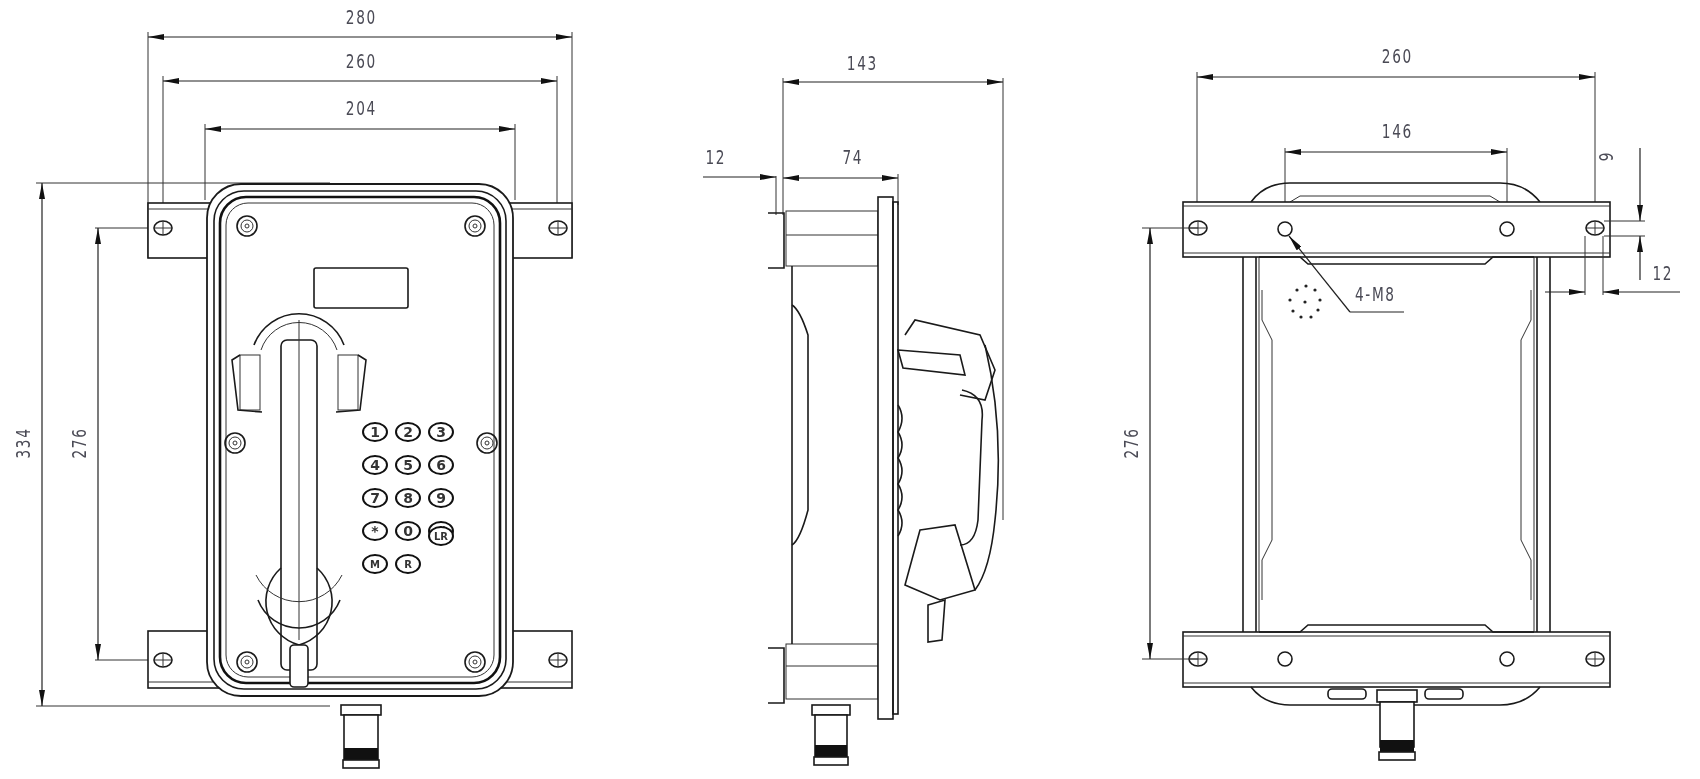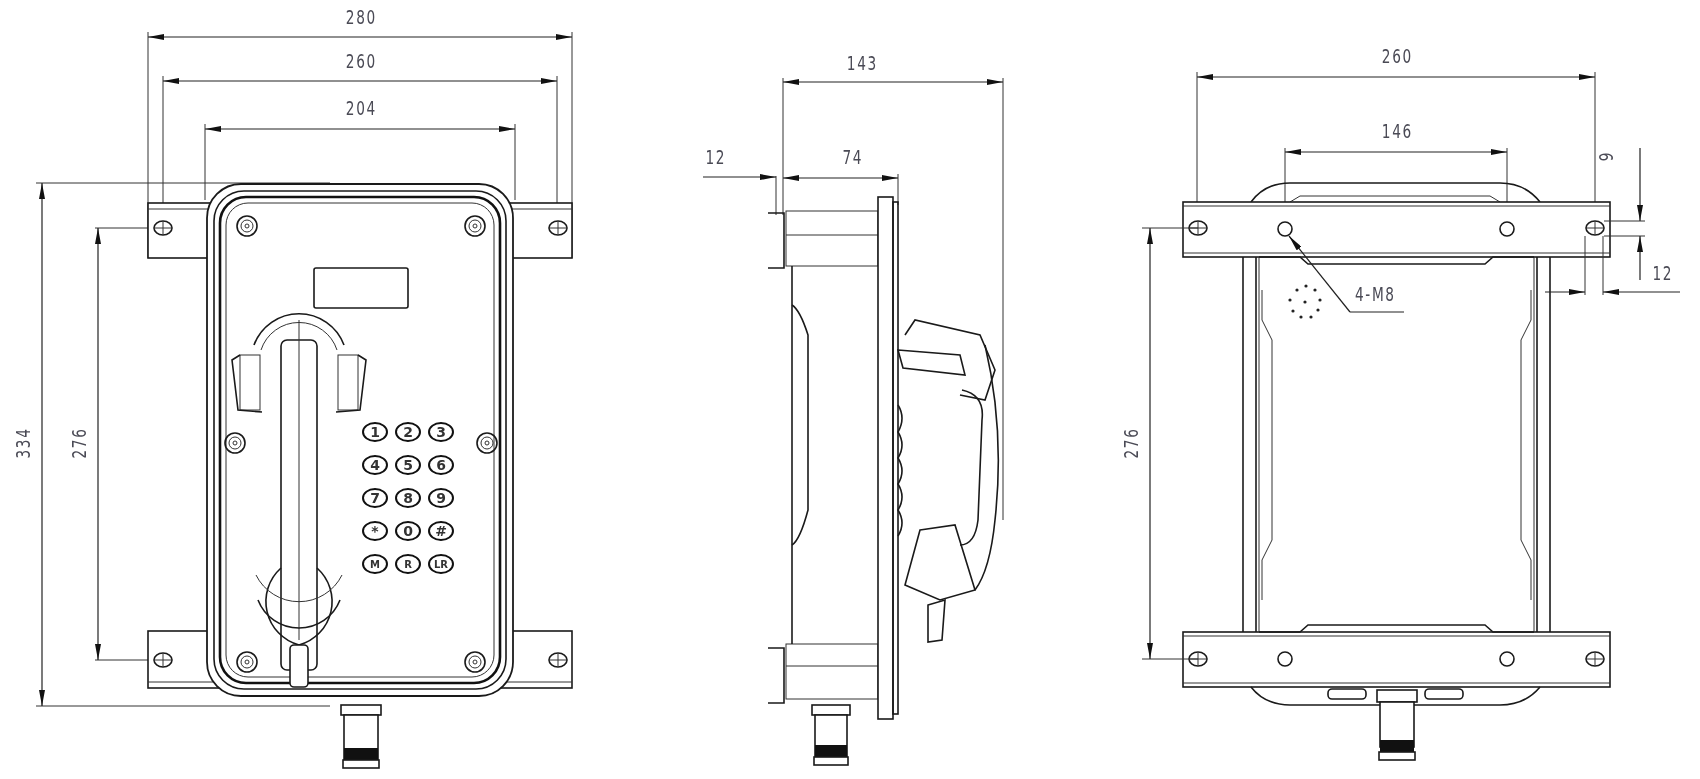--- a/index.html
+++ b/index.html
@@ -270,14 +270,14 @@
   <div class="key" style="left:395px;top:455px;">5</div>
   <div class="key" style="left:428px;top:455px;">6</div>
   <div class="key" style="left:362px;top:488px;">7</div>
   <div class="key" style="left:395px;top:488px;">8</div>
   <div class="key" style="left:428px;top:488px;">9</div>
   <div class="key" style="left:362px;top:521px;">*</div>
   <div class="key" style="left:395px;top:521px;">0</div>
   <div class="key" style="left:428px;top:521px;">#</div>
   <div class="key sm" style="left:362px;top:554px;">M</div>
   <div class="key sm" style="left:395px;top:554px;">R</div>
-  <div class="key sm" style="left:428px;top:554px;">LR</div>
+  <div class="key sm" style="left:428px;top:526px;">LR</div>
 </div>
 
 </body></html>

